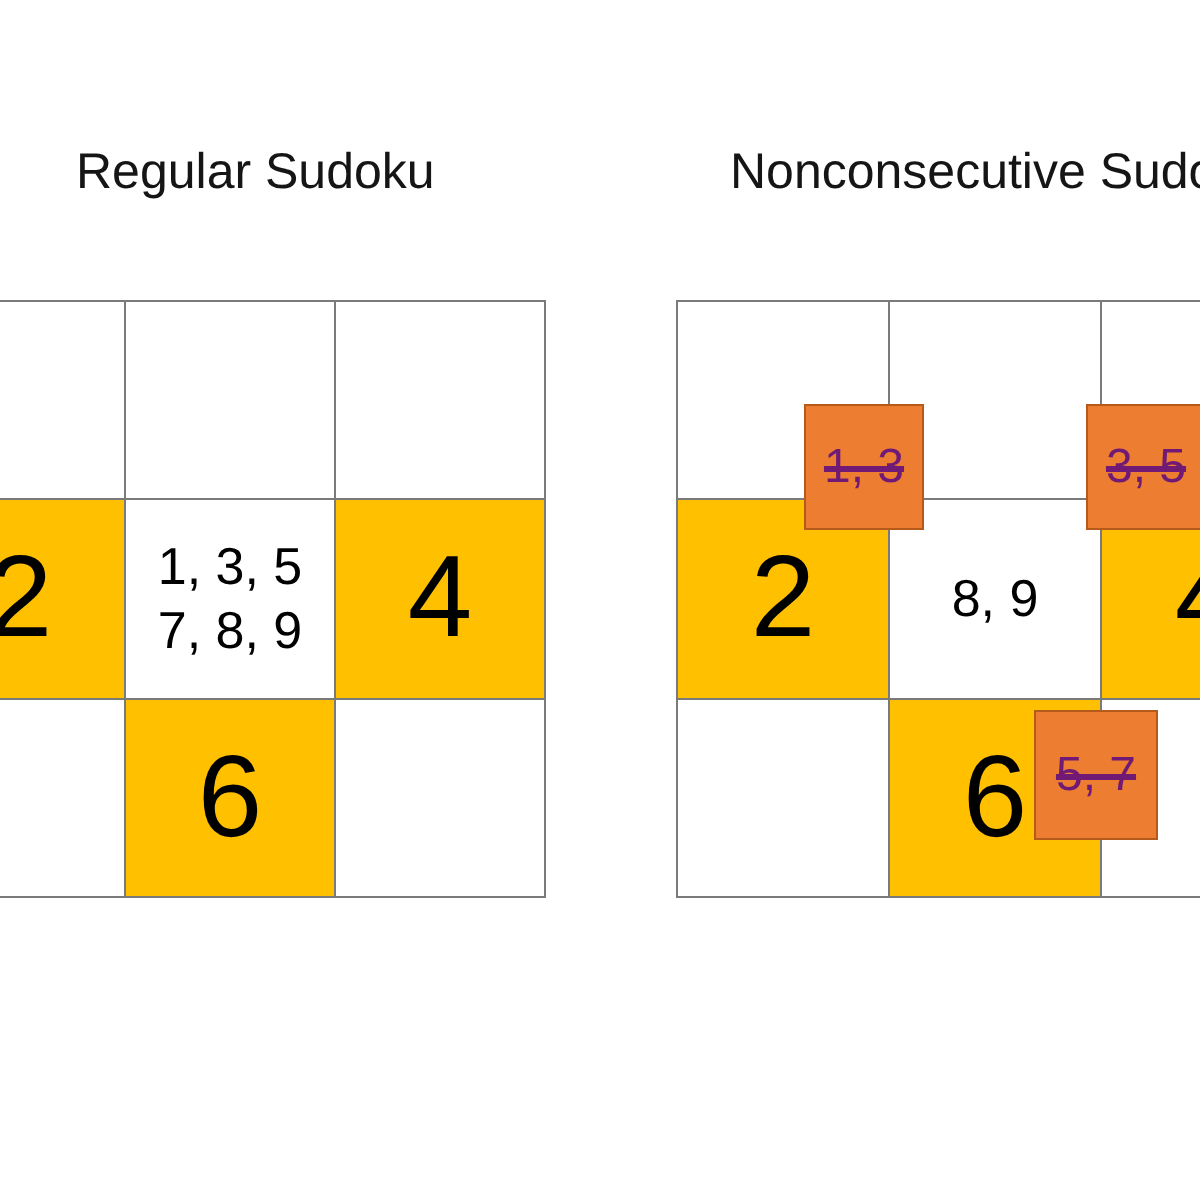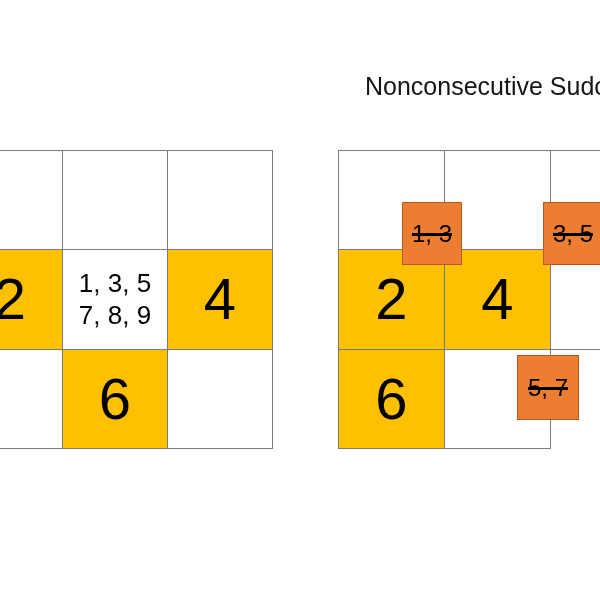--- a/index.html
+++ b/index.html
@@ -24,52 +24,54 @@
     display:flex;align-items:center;justify-content:center;
     font-size:26px;color:#000;text-align:center;white-space:pre-line;line-height:1.25;
     background:#ffffff;
   }
   .cell.filled{background:#FFC000;}
   .cell.large{font-size:58px;line-height:1;}
   .badge{
     position:absolute;background:#ED7D31;border:1.5px solid #b55a1b;
     box-sizing:border-box;
     display:flex;align-items:center;justify-content:center;
-    color:#000000;font-size:24px;
+    color:#701a75;font-size:24px;
     text-decoration:line-through;text-decoration-thickness:2.5px;
   }
   #badge-1{left:402px;top:202px;width:60px;height:63px;}
   #badge-2{left:543px;top:202px;width:60px;height:63px;}
   #badge-3{left:517px;top:355px;width:62px;height:65px;}
 </style>
 </head>
 <body>
 
 <div id="screen">
 
+  <div class="title" id="title-left">Regular Sudoku</div>
   <div class="title" id="title-right">Nonconsecutive Sudoku</div>
 
   <div class="grid" id="grid-left">
     <div class="cell"></div>
     <div class="cell"></div>
     <div class="cell"></div>
     <div class="cell filled large">2</div>
     <div class="cell">1, 3, 5
 7, 8, 9</div>
     <div class="cell filled large">4</div>
     <div class="cell"></div>
     <div class="cell filled large">6</div>
     <div class="cell"></div>
   </div>
 
   <div class="grid" id="grid-right">
     <div class="cell"></div>
     <div class="cell"></div>
     <div class="cell"></div>
     <div class="cell filled large">2</div>
+    <div class="cell">8, 9</div>
     <div class="cell filled large">4</div>
     <div class="cell"></div>
     <div class="cell filled large">6</div>
     <div class="cell"></div>
   </div>
 
   <div class="badge" id="badge-1">1, 3</div>
   <div class="badge" id="badge-2">3, 5</div>
   <div class="badge" id="badge-3">5, 7</div>
 

